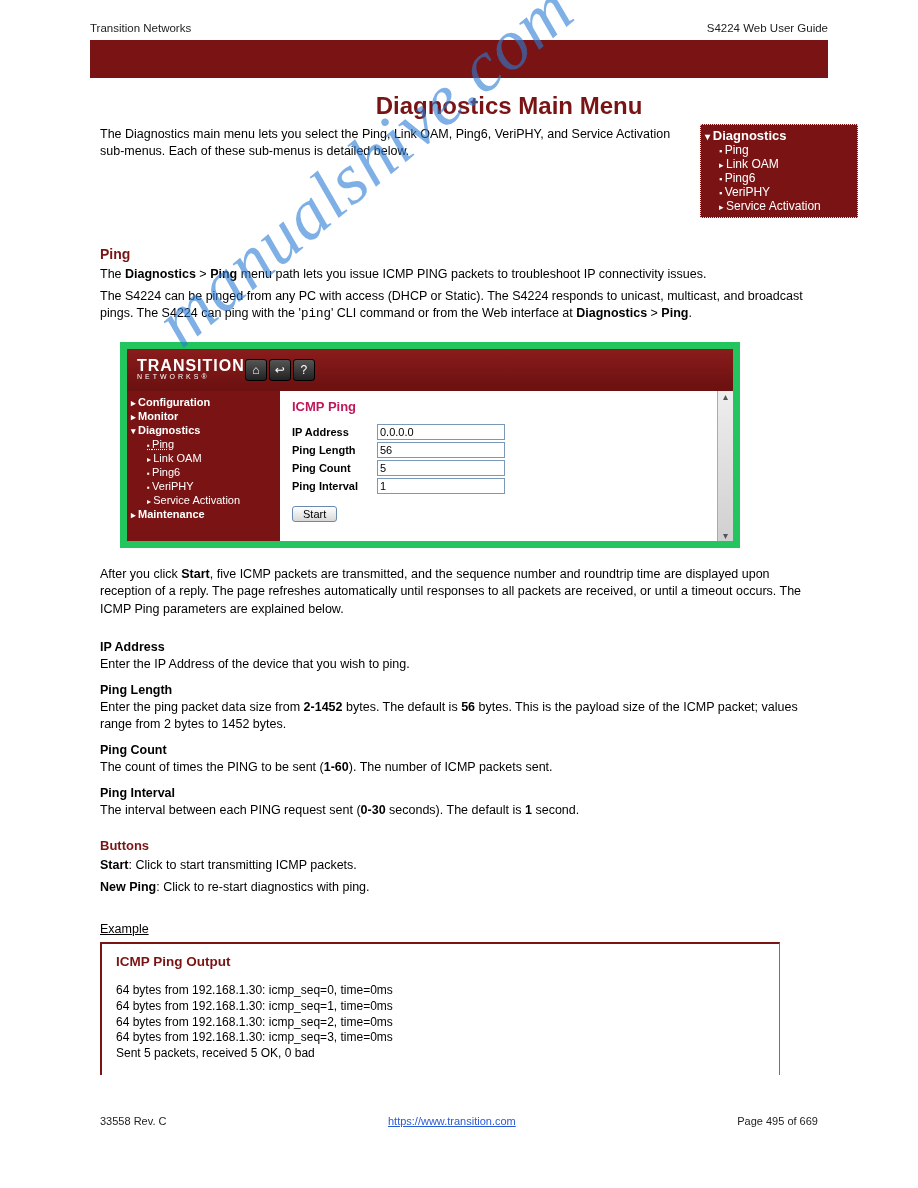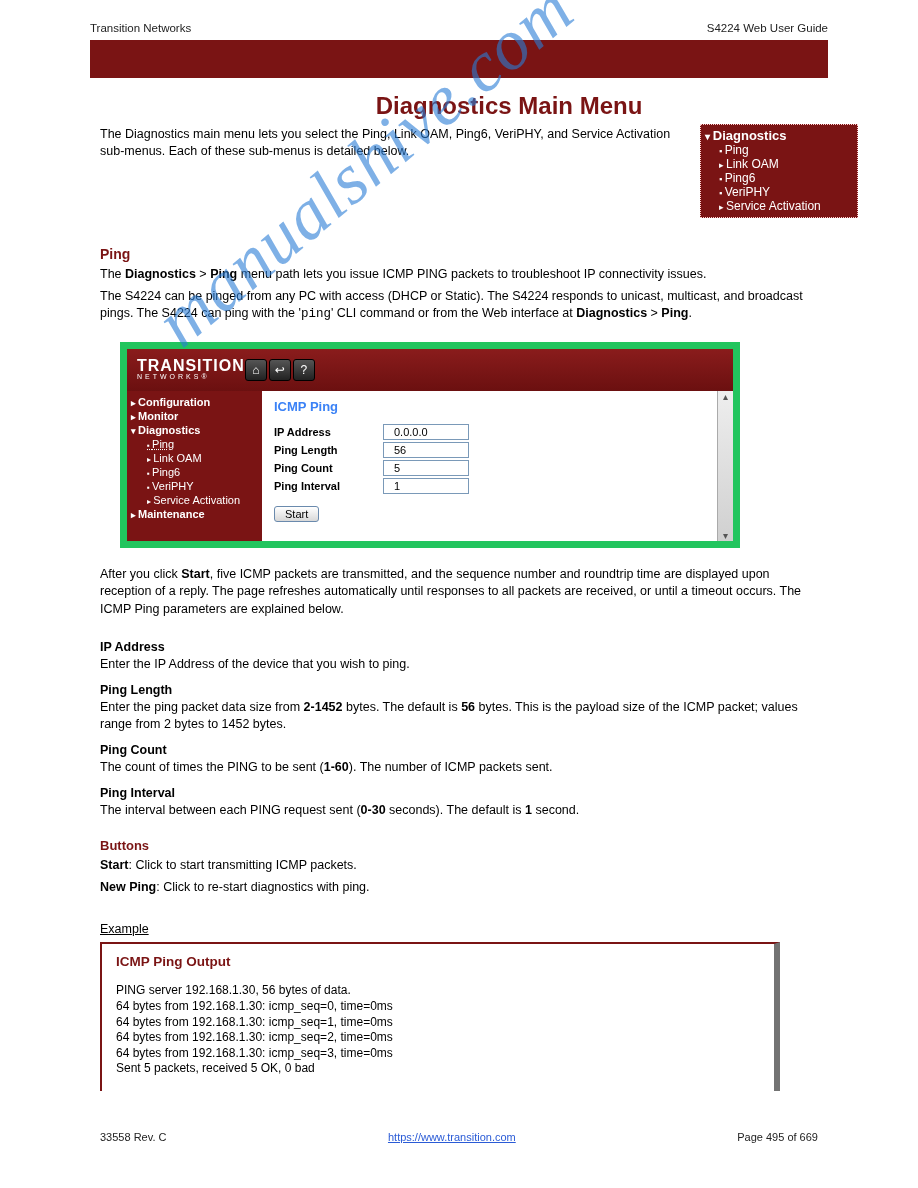--- a/index.html
+++ b/index.html
@@ -95,37 +95,37 @@
   .ui-logo small { display:block; font-size:7px; letter-spacing:3px; font-weight:normal; }
   .ui-title { flex:1; text-align:center; font-weight:bold; font-size:14px; }
   .ui-icons { display:flex; gap:2px; padding-right:4px; }
   .ui-icons .ibtn {
     width:22px; height:22px; background:linear-gradient(#555,#222);
     border:1px solid #000; border-radius:3px; color:#fff;
     display:flex; align-items:center; justify-content:center; font-size:12px;
   }
   .ui-body { display:flex; background:#fff; }
   .ui-sidebar {
-    width:135px; background:#7a1414; color:#fff;
+    width:153px; background:#7a1414; color:#fff;
     font-size:11px; padding:4px 0 20px 4px;
   }
   .ui-sidebar .grp::before { content:"▸ "; font-size:9px; }
   .ui-sidebar .grp.open::before { content:"▾ "; font-size:9px; }
   .ui-sidebar .grp { font-weight:bold; padding:1px 0; }
   .ui-sidebar .sub { padding-left:16px; padding-top:1px; padding-bottom:1px; }
   .ui-sidebar .sub.bullet::before { content:"▪ "; font-size:8px; }
   .ui-sidebar .sub.arrow::before  { content:"▸ "; font-size:8px; }
   .ui-sidebar .sub.current { text-decoration: underline dotted; }
   .ui-main { flex:1; padding:8px 8px 12px 12px; position:relative; }
-  .ui-main h3 { color:#3b82f6; font-size:13px; margin-bottom:10px; }
+  .ui-main h3 { color:#be185d; font-size:13px; margin-bottom:10px; }
   .frow { display:flex; align-items:center; margin:2px 0; }
   .frow label { width:85px; font-weight:bold; font-size:11px; }
   .frow input {
-    width:86px; height:16px; font-size:11px;
-    border:1px solid #7a99b8; padding:0 10px;margin-left:24px;
+    width:128px; height:16px; font-size:11px;
+    border:1px solid #7a99b8; padding:0 2px;
   }
   .start-btn {
     margin-top:10px; font-size:11px; padding:1px 10px;
     background:linear-gradient(#fff,#d8d8d8); border:1px solid #6a8aad; border-radius:3px;
   }
   .ui-scroll {
     width:16px; background:linear-gradient(#eee,#d0d0d0);
     border-left:1px solid #aaa; display:flex; flex-direction:column; justify-content:space-between;
   }
   .ui-scroll span { font-size:10px; text-align:center; color:#555; }
@@ -133,21 +133,21 @@
   .param-block { margin:22px 100px 0 100px; font-size:12.5px; }
   .param-block .pt { font-weight:bold; margin-top:10px; }
   .param-block .pd { margin-top:2px; line-height:1.35; }
   .param-block .vr { font-weight:bold; }
   
   .example-label { margin:26px 0 2px 100px; font-size:12.5px; text-decoration: underline; }
   .output-box {
     margin: 6px 138px 0 100px;
     border-top:2px solid #7a1414;
     border-left:2px solid #7a1414;
-    border-right:6px solid #737373;
+    border-right:1px solid #737373;
     padding:10px 14px 14px 14px;
     font-size:12px;
   }
   .output-box h4 { color:#7a1414; font-size:13.5px; margin-bottom:14px; }
   .output-box .ln { line-height:1.3; }
   
   .watermark {
     position:absolute; left:140px; top:300px;
     font-size:72px; font-weight:normal; color:#2a7dd6;
     opacity:0.6; font-style:italic;
@@ -273,21 +273,20 @@
 <p class="body-para">
   <b>Start</b><span>: Click to start transmitting ICMP packets.</span>
 </p>
 <p class="body-para">
   <b>New Ping</b><span>: Click to re-start diagnostics with ping.</span>
 </p>
 
 <div class="example-label">Example</div>
 <div class="output-box">
   <h4>ICMP Ping Output</h4>
-  <div class="ln">PING server 192.168.1.30, 56 bytes of data.</div>
   <div class="ln">64 bytes from 192.168.1.30: icmp_seq=0, time=0ms</div>
   <div class="ln">64 bytes from 192.168.1.30: icmp_seq=1, time=0ms</div>
   <div class="ln">64 bytes from 192.168.1.30: icmp_seq=2, time=0ms</div>
   <div class="ln">64 bytes from 192.168.1.30: icmp_seq=3, time=0ms</div>
   <div class="ln">Sent 5 packets, received 5 OK, 0 bad</div>
 </div>
 
 <div class="footer">
   <span>33558 Rev. C</span>
   <span class="mid">https://www.transition.com</span>

